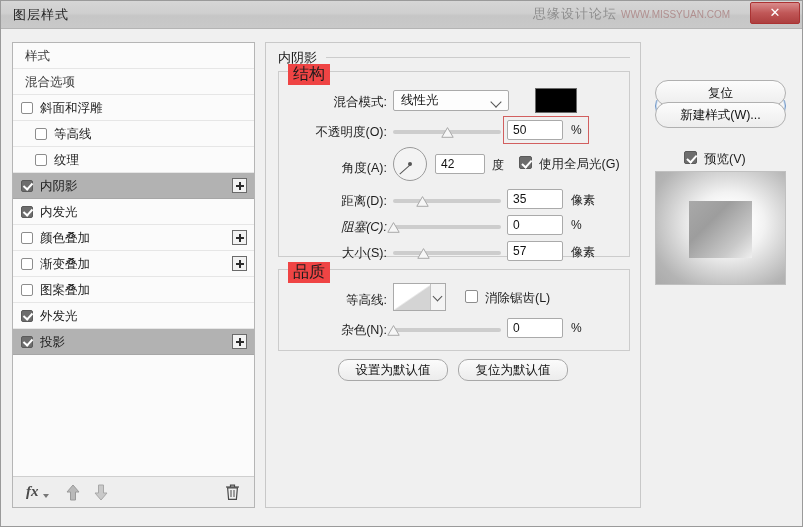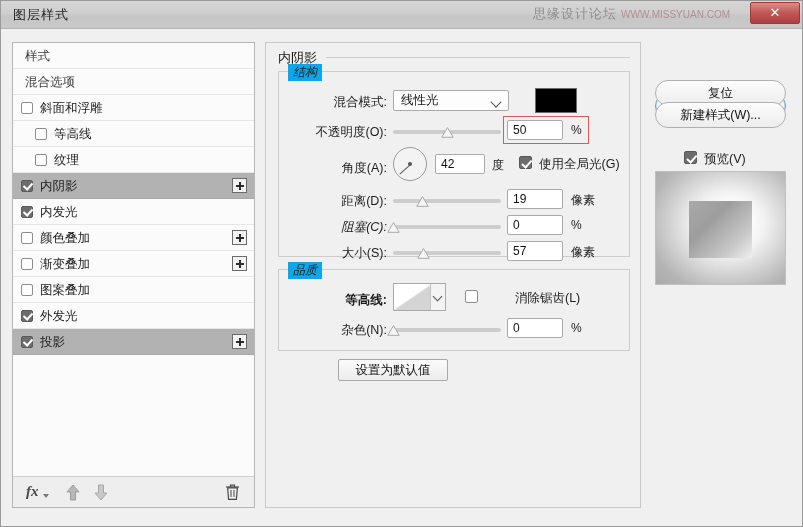--- a/index.html
+++ b/index.html
@@ -81,22 +81,22 @@
   .trash{position:absolute;right:14px;top:6px;width:15px;height:18px;}
   
   .main-panel{
     position:absolute;left:264px;top:41px;width:376px;height:466px;
     background:#f0f0f0;border:1px solid #c8c8c8;box-sizing:border-box;
   }
   .group{
     position:absolute;border:1px solid #cccccc;box-sizing:border-box;
   }
   .group-label{
-    position:absolute;top:-8px;left:9px;background:#0ea5e9;padding:0 5px;
-    font-size:12px;color:#1c1c1c;font-style:italic;
+    position:absolute;top:-8px;left:9px;background:#ef4444;padding:0 5px;
+    font-size:16px;color:#1c1c1c;
   }
   .section-title{
     position:absolute;left:12px;top:6px;font-size:13px;color:#1c1c1c;
   }
   .section-rule{
     position:absolute;left:60px;top:14px;right:10px;height:1px;background:#cccccc;
   }
   .row-label{
     position:absolute;text-align:right;font-size:12.5px;color:#1c1c1c;white-space:nowrap;
   }
@@ -166,21 +166,21 @@
   }
   .contour-drop .chev{
     position:absolute;left:3px;top:9px;width:6px;height:6px;
     border-right:1.3px solid #555;border-bottom:1.3px solid #555;transform:rotate(45deg);
   }
   .btn{
     position:absolute;background:linear-gradient(to bottom,#fbfbfb,#ececec);
     border:1px solid #a8a8a8;box-sizing:border-box;text-align:center;
     font-size:12.5px;color:#111;border-radius:2px;
   }
-  .btn.flat{border-radius:2px;}
+  .btn.flat{border-radius:10px;}
   
   .rbtn{
     position:absolute;left:654px;width:131px;height:26px;line-height:24px;
     text-align:center;font-size:12.5px;color:#111;border-radius:13px;
     background:linear-gradient(to bottom,#fcfcfc,#ededed);
     border:1px solid #b0b0b0;box-sizing:border-box;
   }
   .rbtn.primary{border:1px solid #6f96c6;box-shadow:0 0 0 1px #cfe0f3 inset;}
   .preview-box{
     position:absolute;left:654px;top:170px;width:131px;height:114px;
@@ -289,21 +289,21 @@
 
       <div class="row-label" style="left:22px;top:121px;width:86px;">距离(D):</div>
       <div class="slider" style="left:114px;top:122px;width:108px;">
         <div class="track"></div>
         <div class="thumb" id="thumb-distance" style="left: 27%;">
           <svg width="13" height="11" viewBox="0 0 13 11">
               <path d="M6.5 0.6 L12.2 10.3 H0.8 Z" fill="#f6f6f6" stroke="#a8a8a8" stroke-width="1"></path>
             </svg>
         </div>
       </div>
-      <div class="num-input" style="left:228px;top:117px;width:56px;">19</div>
+      <div class="num-input" style="left:228px;top:117px;width:56px;">35</div>
       <div class="unit" style="left:292px;top:120px;">像素</div>
 
       <div class="row-label" style="left:22px;top:147px;width:86px;font-style:italic;">阻塞(C):</div>
       <div class="slider" style="left:114px;top:148px;width:108px;">
         <div class="track"></div>
         <div class="thumb" id="thumb-choke" style="left: 0%;">
           <svg width="13" height="11" viewBox="0 0 13 11">
               <path d="M6.5 0.6 L12.2 10.3 H0.8 Z" fill="#f6f6f6" stroke="#a8a8a8" stroke-width="1"></path>
             </svg>
         </div>
@@ -320,44 +320,45 @@
             </svg>
         </div>
       </div>
       <div class="num-input" style="left:228px;top:169px;width:56px;">57</div>
       <div class="unit" style="left:292px;top:172px;">像素</div>
     </div>
 
     <div class="group" style="left:12px;top:226px;width:352px;height:82px;">
       <div class="group-label">品质</div>
 
-      <div class="row-label" style="left:22px;top:22px;width:86px;font-weight:bold;">等高线:</div>
+      <div class="row-label" style="left:22px;top:22px;width:86px;">等高线:</div>
       <div class="contour-widget" style="left:114px;top:13px;">
         <div class="contour-img"></div>
         <div class="contour-drop">
           <span class="chev"></span>
         </div>
       </div>
       <div class="cbx" style="left:186px;top:20px;"></div>
-      <div class="cbx-label" style="left:206px;top:20px;margin-left:30px;">消除锯齿(L)</div>
+      <div class="cbx-label" style="left:206px;top:20px;">消除锯齿(L)</div>
 
       <div class="row-label" style="left:22px;top:52px;width:86px;">杂色(N):</div>
       <div class="slider" style="left:114px;top:53px;width:108px;">
         <div class="track"></div>
         <div class="thumb" id="thumb-noise" style="left: 0%;">
           <svg width="13" height="11" viewBox="0 0 13 11">
               <path d="M6.5 0.6 L12.2 10.3 H0.8 Z" fill="#f6f6f6" stroke="#a8a8a8" stroke-width="1"></path>
             </svg>
         </div>
       </div>
       <div class="num-input" style="left:228px;top:48px;width:56px;">0</div>
       <div class="unit" style="left:292px;top:51px;">%</div>
     </div>
 
     <div class="btn flat" style="left:72px;top:316px;width:110px;height:22px;line-height:20px;">设置为默认值</div>
+    <div class="btn flat" style="left:192px;top:316px;width:110px;height:22px;line-height:20px;">复位为默认值</div>
 
   </div>
 
   <div class="rbtn primary" style="top:44px;margin-top:48px;">确定</div>
   <div class="rbtn" style="top:79px;">复位</div>
   <div class="rbtn" style="top:101px;">新建样式(W)...</div>
 
   <div class="cbx checked" style="left:683px;top:150px;"></div>
   <div class="cbx-label" style="left:703px;top:150px;">预览(V)</div>
 

